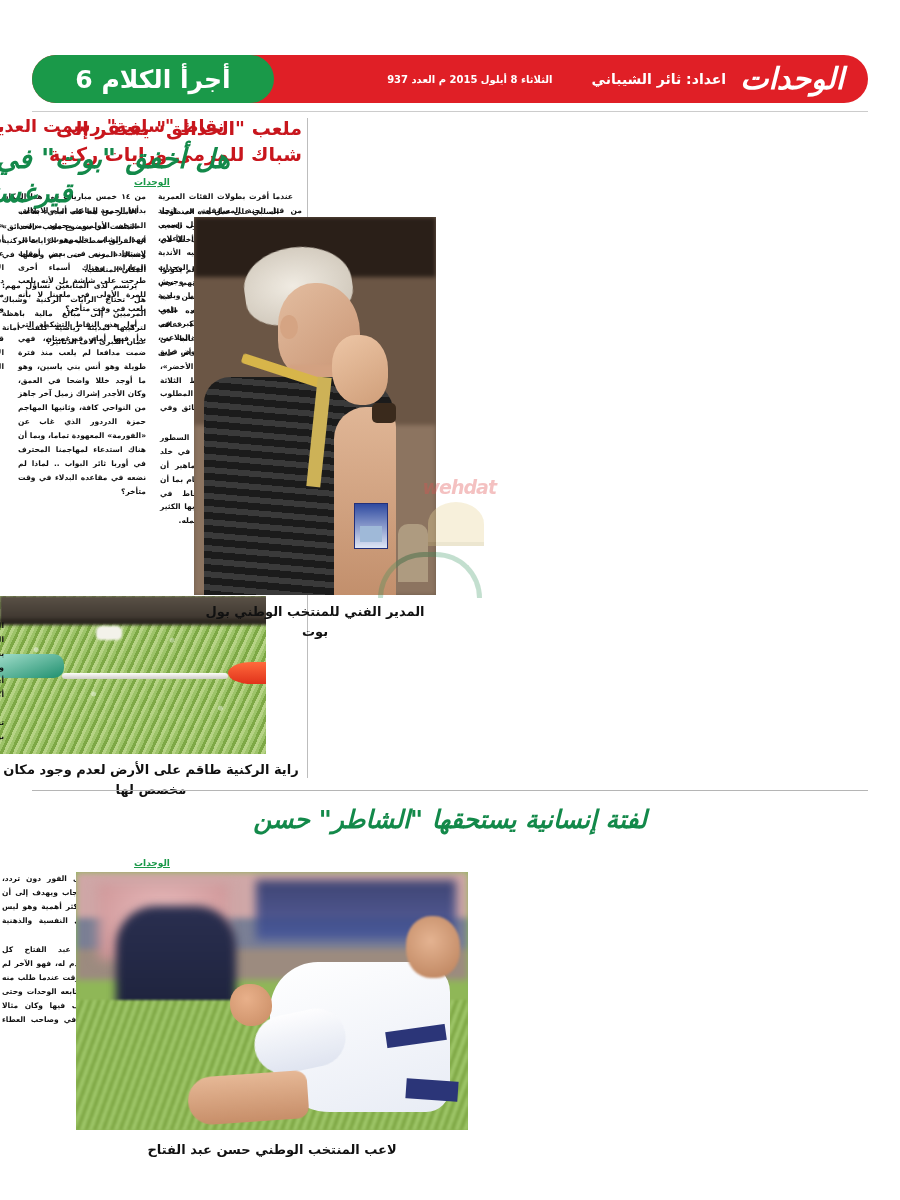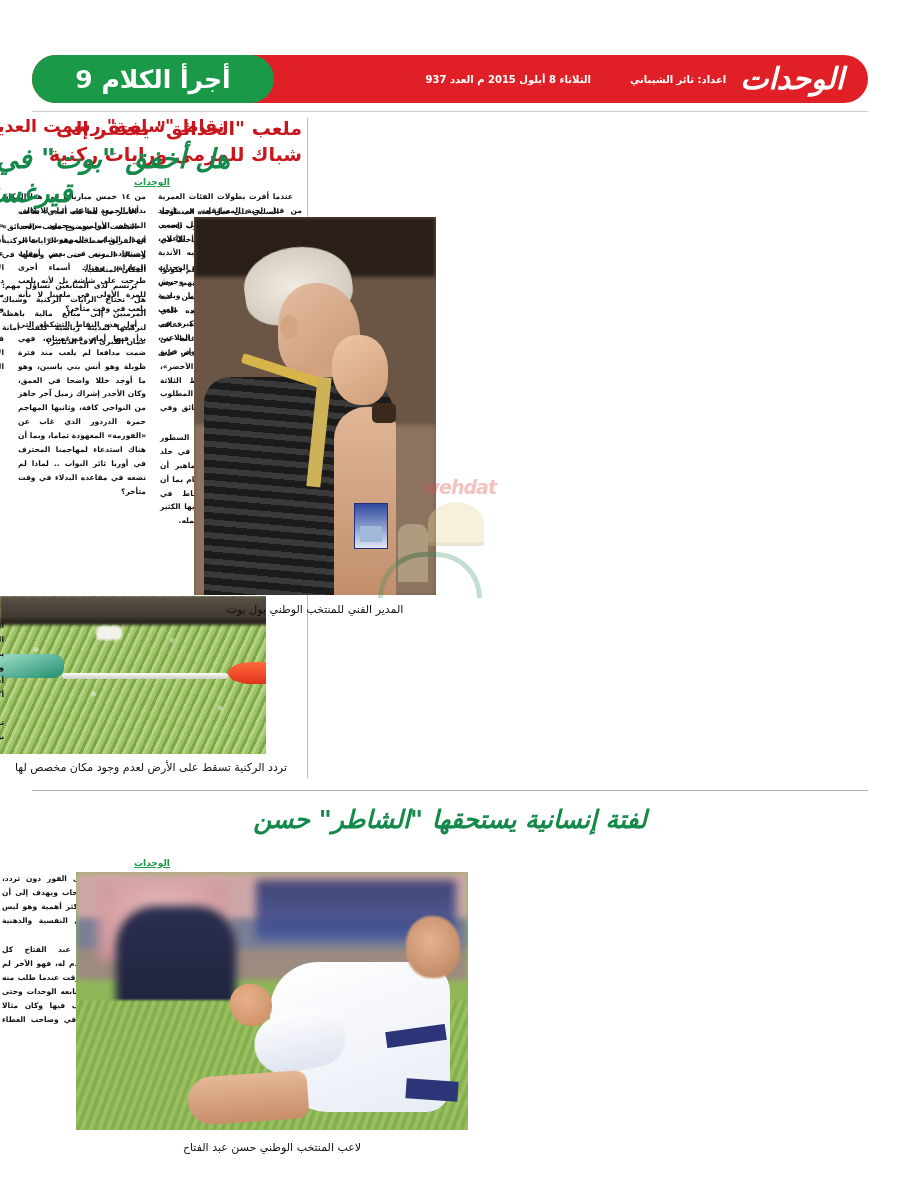--- a/index.html
+++ b/index.html
@@ -47,21 +47,21 @@
     color: #ffffff;
     font-size: 30px;
     font-weight: bold;
     font-style: italic;
     letter-spacing: -1px;
     line-height: 1;
     white-space: nowrap;
   }
   .brand-byline {
     color: #ffffff;
-    font-size: 10px;
+    font-size: 14px;
     font-weight: bold;
     white-space: nowrap;
   }
   .masthead-date {
     color: #ffffff;
     font-size: 10px;
     font-weight: bold;
     white-space: nowrap;
     margin-left: auto;
     margin-right: 39px;
@@ -187,22 +187,22 @@
   .photo-flag .conetip {
     position: absolute; top: 66px; left: 228px; width: 48px; height: 22px;
     background: linear-gradient(180deg, #ff6a3c, #e0321b);
     border-radius: 50% 8px 8px 50%; filter: blur(.5px);
   }
   .photo-flag .whiteright {
     position: absolute; top: 0; right: 0; width: 36px; bottom: 0;
     background: #ffffff;
   }
   .caption {
-    font-size: 11px;
-    font-weight: normal;
+    font-size: 13px;
+    font-weight: bold;
     color: #111;
     text-align: center;
     line-height: 1.5;
   }
   .cap-flag {
     position: absolute;
     top: 760px;
     right: 598px;
     width: 302px;
   }
@@ -531,21 +531,21 @@
 <body>
 
 <div class="page">
 
   <div class="masthead">
     <div class="masthead-right">
       <span class="brand-title">الوحدات</span>
       <span class="brand-byline">اعداد: ثائر الشيباني</span>
     </div>
     <span class="masthead-date">الثلاثاء 8 أيلول 2015 م العدد 937</span>
-    <div class="section-badge">أجرأ الكلام 9</div>
+    <div class="section-badge">أجرأ الكلام 6</div>
   </div>
 
   <div class="rule-top"></div>
   <div class="vdivider"></div>
 
   <div class="side-article">
     <div class="side-headline">ملعب "الحدائق" يفتقر إلى شباك للمرمى ورايات ركنية</div>
     <div class="byline-tag">الوحدات</div>
     <div class="side-cols">
       <p>عندما أقرت بطولات الفئات العمرية من قبل لجنة المسابقات في اتحاد الكرة، وحددت مواعيدها بشكل رسمي ووزعت على الأندية ووسائل الإعلام، ظهر ملعب جديد تخوض عليه الأندية مبارياتها، فكما تعودنا أن نرى الوحدات يلعب على ملاعب البولو وجرش وعجلون والهاشمية أو ماديا وبلدية الزرقاء والهاشمي، انضم ملعب الحدائق التابع لأمانة عمان الكبرى في منطقة المقابلين إلى هذه الملاعب، وبحسب الجدول يلتظر أن يخوض فريق من ١٤ خمس مباريات في هذا المكان بدأها الجمعة الماضي أمام الأصالة.</p>
@@ -557,21 +557,21 @@
   <div class="photo-flag">
     <div class="grass"></div>
     <div class="topband"></div>
     <div class="darkline"></div>
     <div class="whiteblob"></div>
     <div class="pole"></div>
     <div class="flagcloth"></div>
     <div class="conetip"></div>
     <div class="whiteright"></div>
   </div>
-  <div class="cap-flag caption">تردد الركنية تسقط على الأرض لعدم وجود مكان مخصص لها</div>
+  <div class="cap-flag caption">راية الركنية طاقم على الأرض لعدم وجود مكان مخصص لها</div>
 
   <div class="main-article">
     <div class="kicker">نقاط "سلبية" رسمت العديد من علامات الاستفهام</div>
     <div class="main-headline">هل أخفق "بوت" في التعامل مع واقعية قيرغستان؟</div>
   </div>
 
   <div class="main-body">
 
     <div class="mcol mcol-3">
       <p>من نهائيات «موسكو» لأن هناك «٦» مباريات و«١٨» نقطة يمكنها أن تقلب كافة الأمور رأسا على عقب، حتى بنقاشنا صاحب المركز الأخير في مجموعتنا الثانية ضمن دائرة المرشحين، ولو بدرجة أقل من منتخبات طاجيكستان وقيرغستان وأستراليا والأردن.</p>

